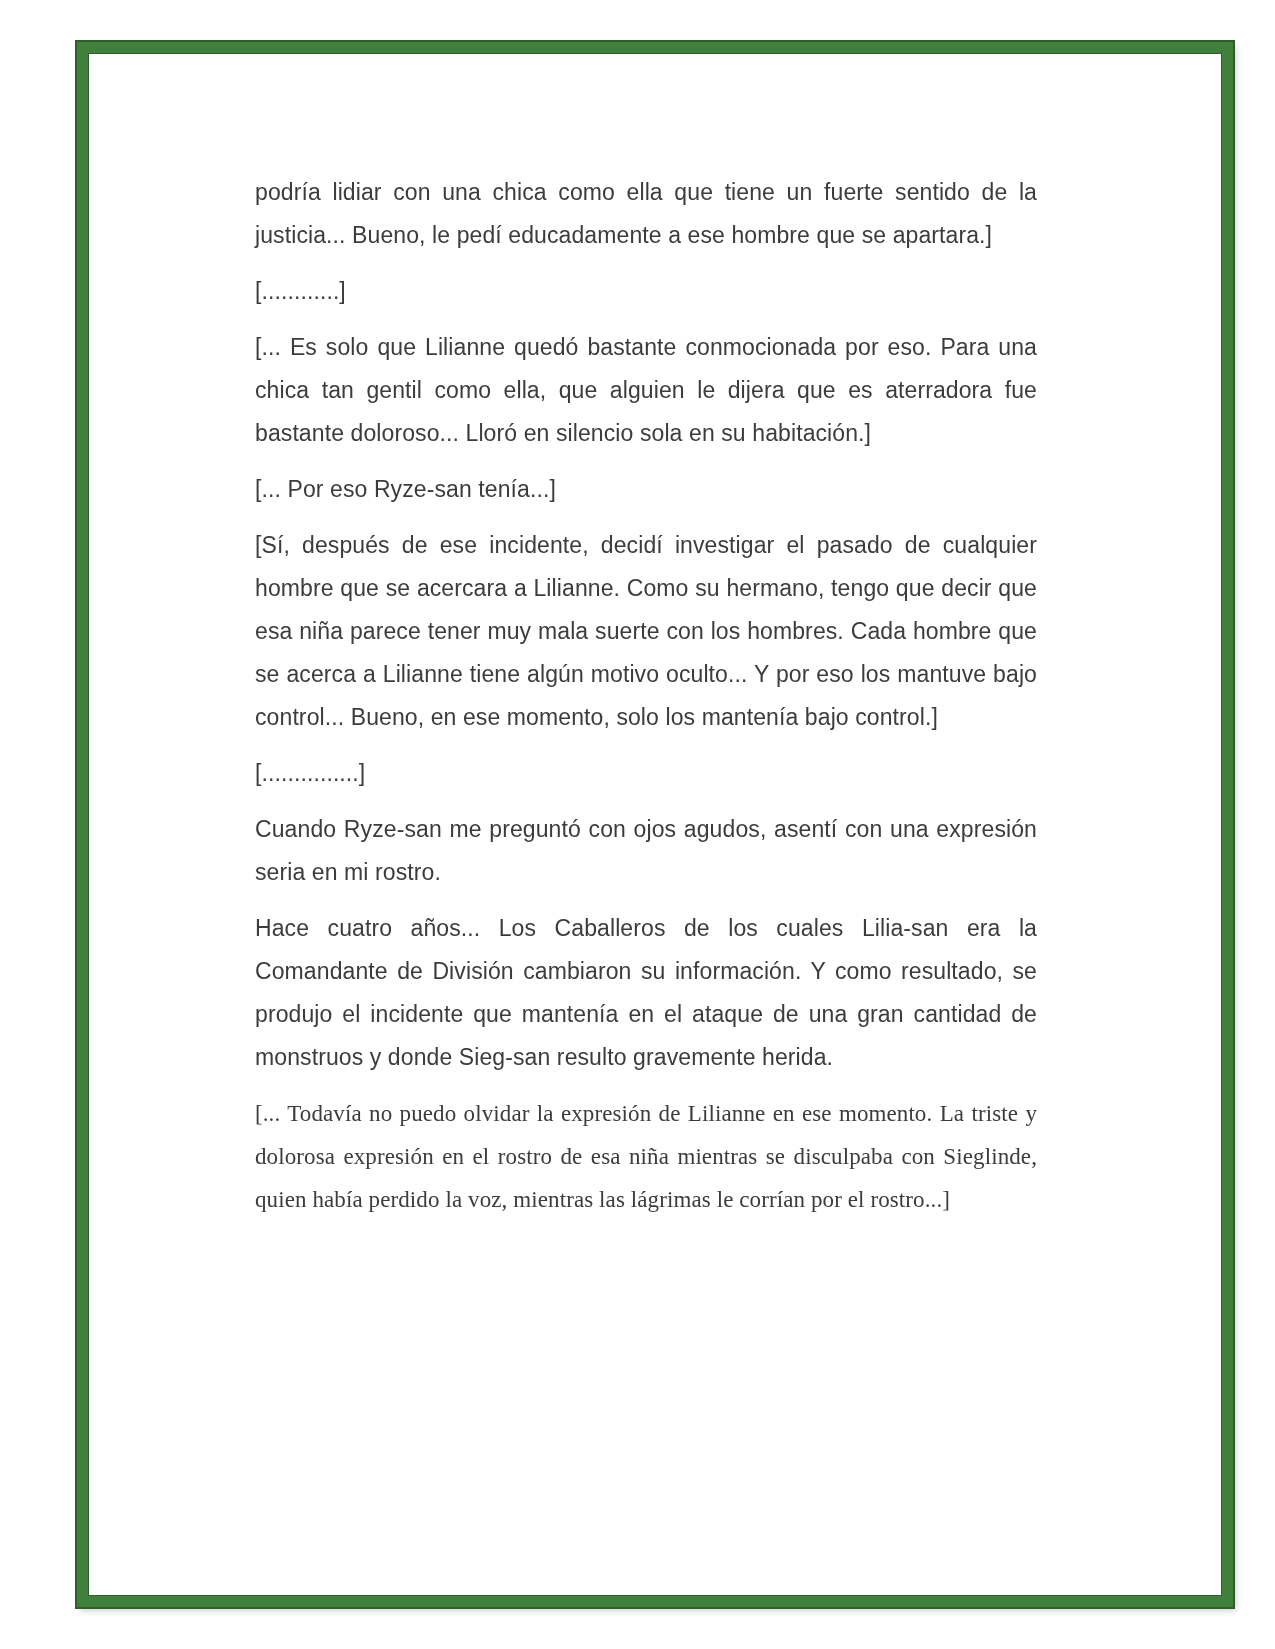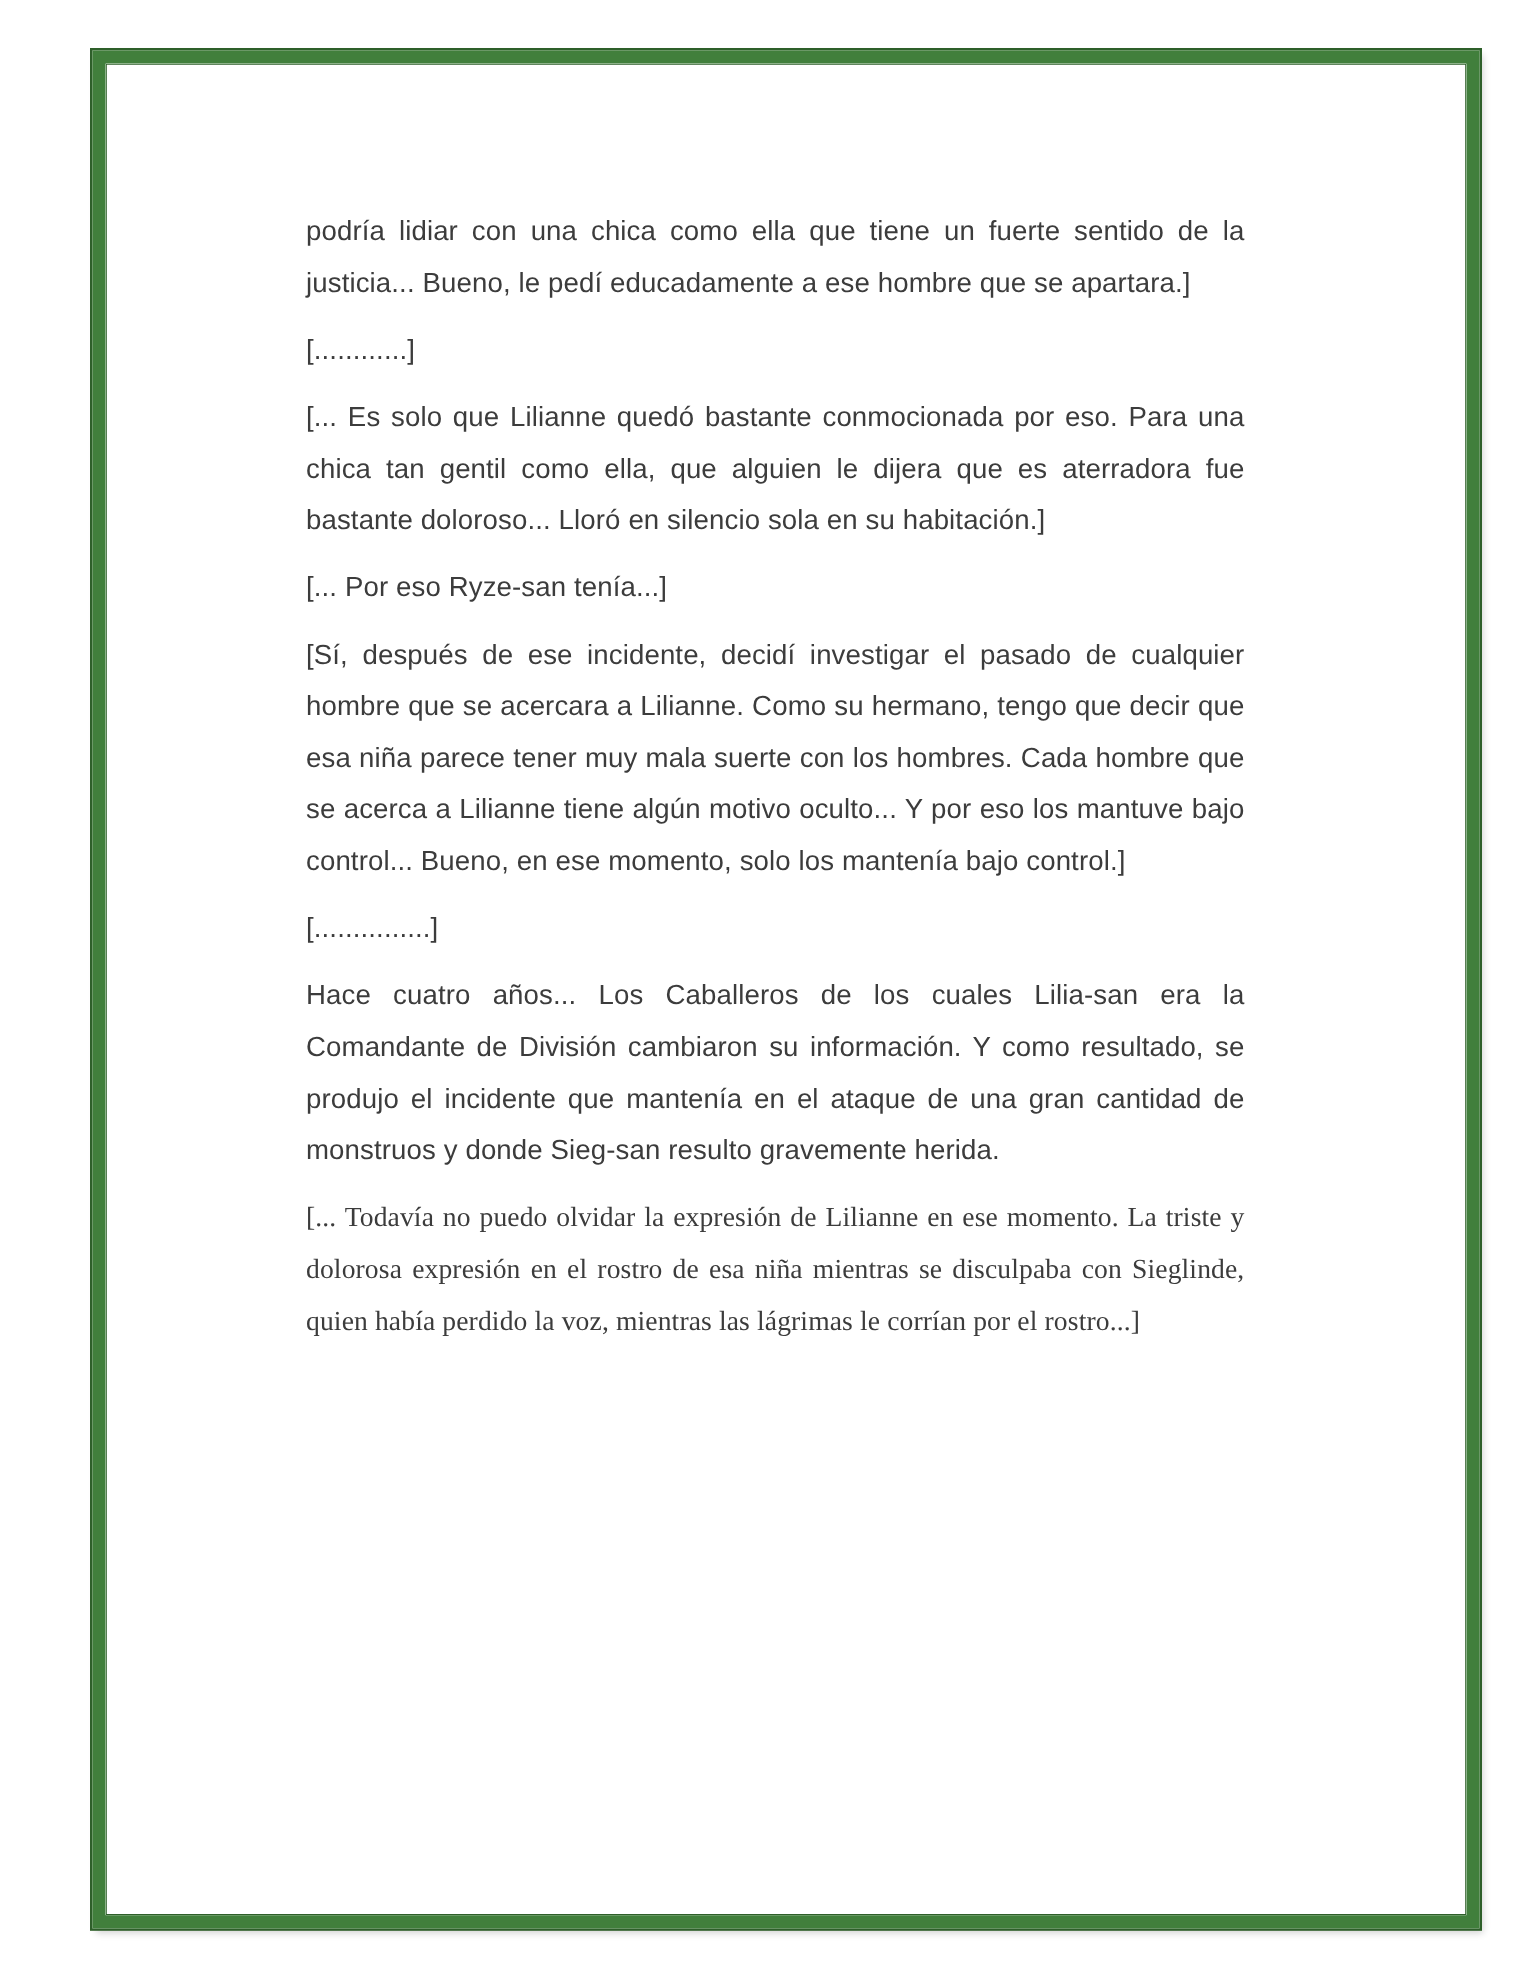--- a/index.html
+++ b/index.html
@@ -57,17 +57,18 @@
 
 <div class="page">
   <div class="frame">
     <div class="content">
       <p class="para">podría lidiar con una chica como ella que tiene un fuerte sentido de la justicia... Bueno, le pedí educadamente a ese hombre que se apartara.]</p>
       <p class="para">[............]</p>
       <p class="para">[... Es solo que Lilianne quedó bastante conmocionada por eso. Para una chica tan gentil como ella, que alguien le dijera que es aterradora fue bastante doloroso... Lloró en silencio sola en su habitación.]</p>
       <p class="para">[... Por eso Ryze-san tenía...]</p>
       <p class="para">[Sí, después de ese incidente, decidí investigar el pasado de cualquier hombre que se acercara a Lilianne. Como su hermano, tengo que decir que esa niña parece tener muy mala suerte con los hombres. Cada hombre que se acerca a Lilianne tiene algún motivo oculto... Y por eso los mantuve bajo control... Bueno, en ese momento, solo los mantenía bajo control.]</p>
       <p class="para">[...............]</p>
+      <p class="para">Cuando Ryze-san me preguntó con ojos agudos, asentí con una expresión seria en mi rostro.</p>
       <p class="para">Hace cuatro años... Los Caballeros de los cuales Lilia-san era la Comandante de División cambiaron su información. Y como resultado, se produjo el incidente que mantenía en el ataque de una gran cantidad de monstruos y donde Sieg-san resulto gravemente herida.</p>
       <p class="para">[... Todavía no puedo olvidar la expresión de Lilianne en ese momento. La triste y dolorosa expresión en el rostro de esa niña mientras se disculpaba con Sieglinde, quien había perdido la voz, mientras las lágrimas le corrían por el rostro...]</p>
     </div>
   </div>
 </div>
 
 </body></html>

